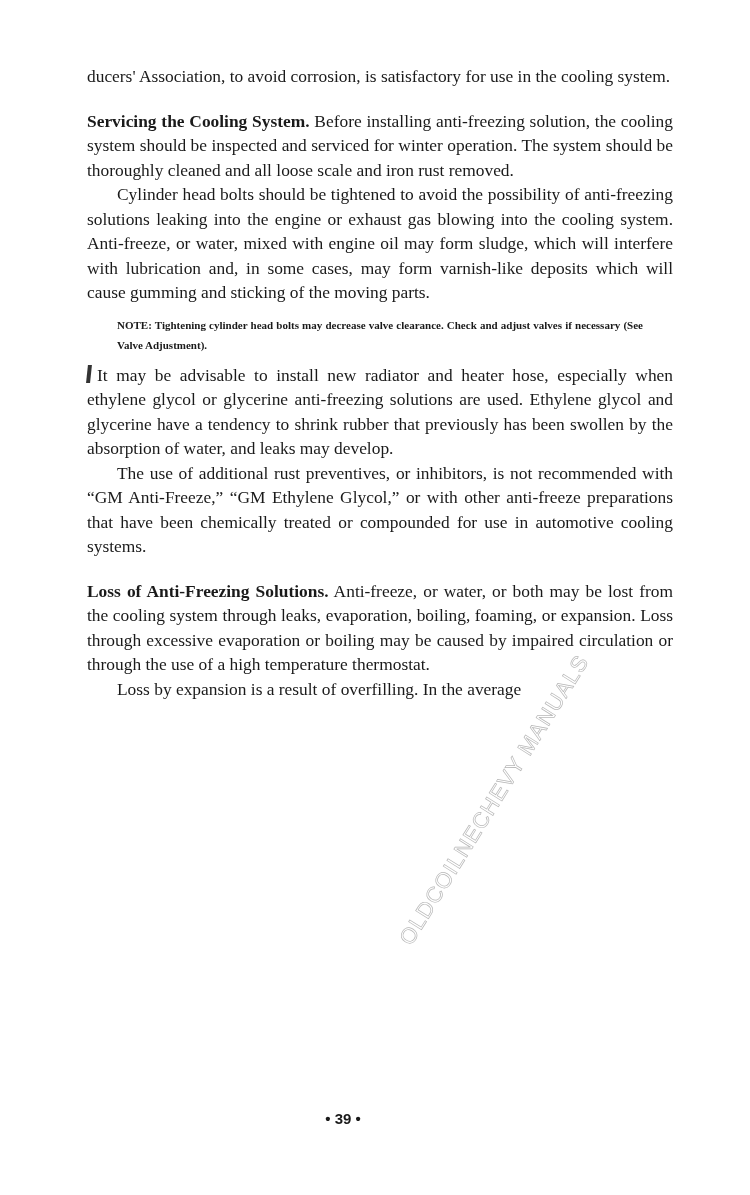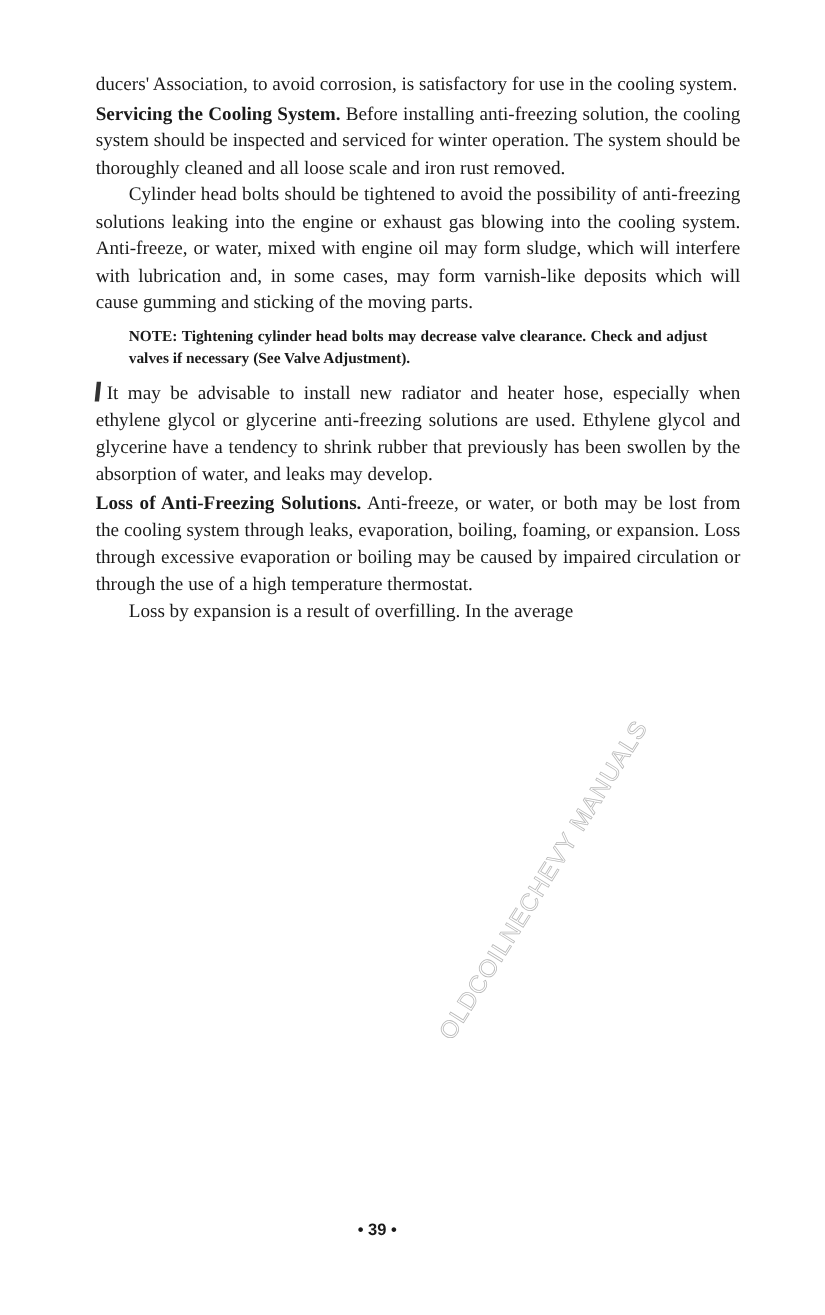--- a/index.html
+++ b/index.html
@@ -4,25 +4,25 @@
 <style>
   html, body { margin: 0; padding: 0; background: #ffffff; }
   body { width: 750px; height: 1195px; position: relative; overflow: hidden; }
   .page {
     position: absolute; left: 87px; top: 64px; width: 586px;
     font-family: Liberation Serif, serif;
     font-size: 17.4px; line-height: 24.5px; color: #1a1a1a;
   }
   p { margin: 0; text-align: justify; }
   .indent { text-indent: 30px; }
-  .gap { margin-top: 2px; }
+  .gap { margin-top: 20px; }
   .head { font-weight: bold; }
   .note {
     margin: 10px 0 8px 30px; width: 526px;
-    font-size: 14px; line-height: 20px; font-weight: bold; text-align: justify;
+    font-size: 11px; line-height: 20px; font-weight: bold; text-align: justify;
   }
   .mark { display: inline-block; width: 4px; height: 18px; background: #333; margin-right: 6px; margin-left: 0px; vertical-align: -2px; transform: skewX(-6deg); }
   .page-number {
     position: absolute; left: 0; width: 686px; top: 1110px; text-align: center;
     font-family: "Liberation Sans", "DejaVu Sans", sans-serif; font-weight: bold; font-size: 15px; color: #1a1a1a;
   }
   .watermark {
     position: absolute; left: 405px; top: 930px;
     transform: rotate(-58deg); transform-origin: left center;
     font-family: "Liberation Sans", "DejaVu Sans", sans-serif; font-size: 22px; letter-spacing: 1px;
@@ -38,20 +38,21 @@
   <p class="gap"><span class="head">Servicing the Cooling System.</span><span> Before installing anti-freezing solution, the cooling system should be inspected and serviced for winter operation. The system should be thoroughly cleaned and all loose scale and iron rust removed.</span></p>
 
   <p class="indent">Cylinder head bolts should be tightened to avoid the possibility of anti-freezing solutions leaking into the engine or exhaust gas blowing into the cooling system. Anti-freeze, or water, mixed with engine oil may form sludge, which will interfere with lubrication and, in some cases, may form varnish-like deposits which will cause gumming and sticking of the moving parts.</p>
 
   <p class="note">NOTE: Tightening cylinder head bolts may decrease valve clearance. Check and adjust valves if necessary (See Valve Adjustment).</p>
 
   <p><span class="mark"></span><span>It may be advisable to install new radiator and heater hose, especially when ethylene glycol or glycerine anti-freezing solutions are used. Ethylene glycol and glycerine have a tendency to shrink rubber that previously has been swollen by the absorption of water, and leaks may develop.</span></p>
 
 
 
+  <p class="indent">The use of additional rust preventives, or inhibitors, is not recommended with “GM Anti-Freeze,” “GM Ethylene Glycol,” or with other anti-freeze preparations that have been chemically treated or compounded for use in automotive cooling systems.</p>
 
   <p class="gap"><span class="head">Loss of Anti-Freezing Solutions.</span><span> Anti-freeze, or water, or both may be lost from the cooling system through leaks, evaporation, boiling, foaming, or expansion. Loss through excessive evaporation or boiling may be caused by impaired circulation or through the use of a high temperature thermostat.</span></p>
 
   <p class="indent">Loss by expansion is a result of overfilling. In the average</p>
 </div>
 
 <div class="watermark">OLDCOILNECHEVY MANUALS</div>
 
 <div class="page-number">• 39 •</div>
 

